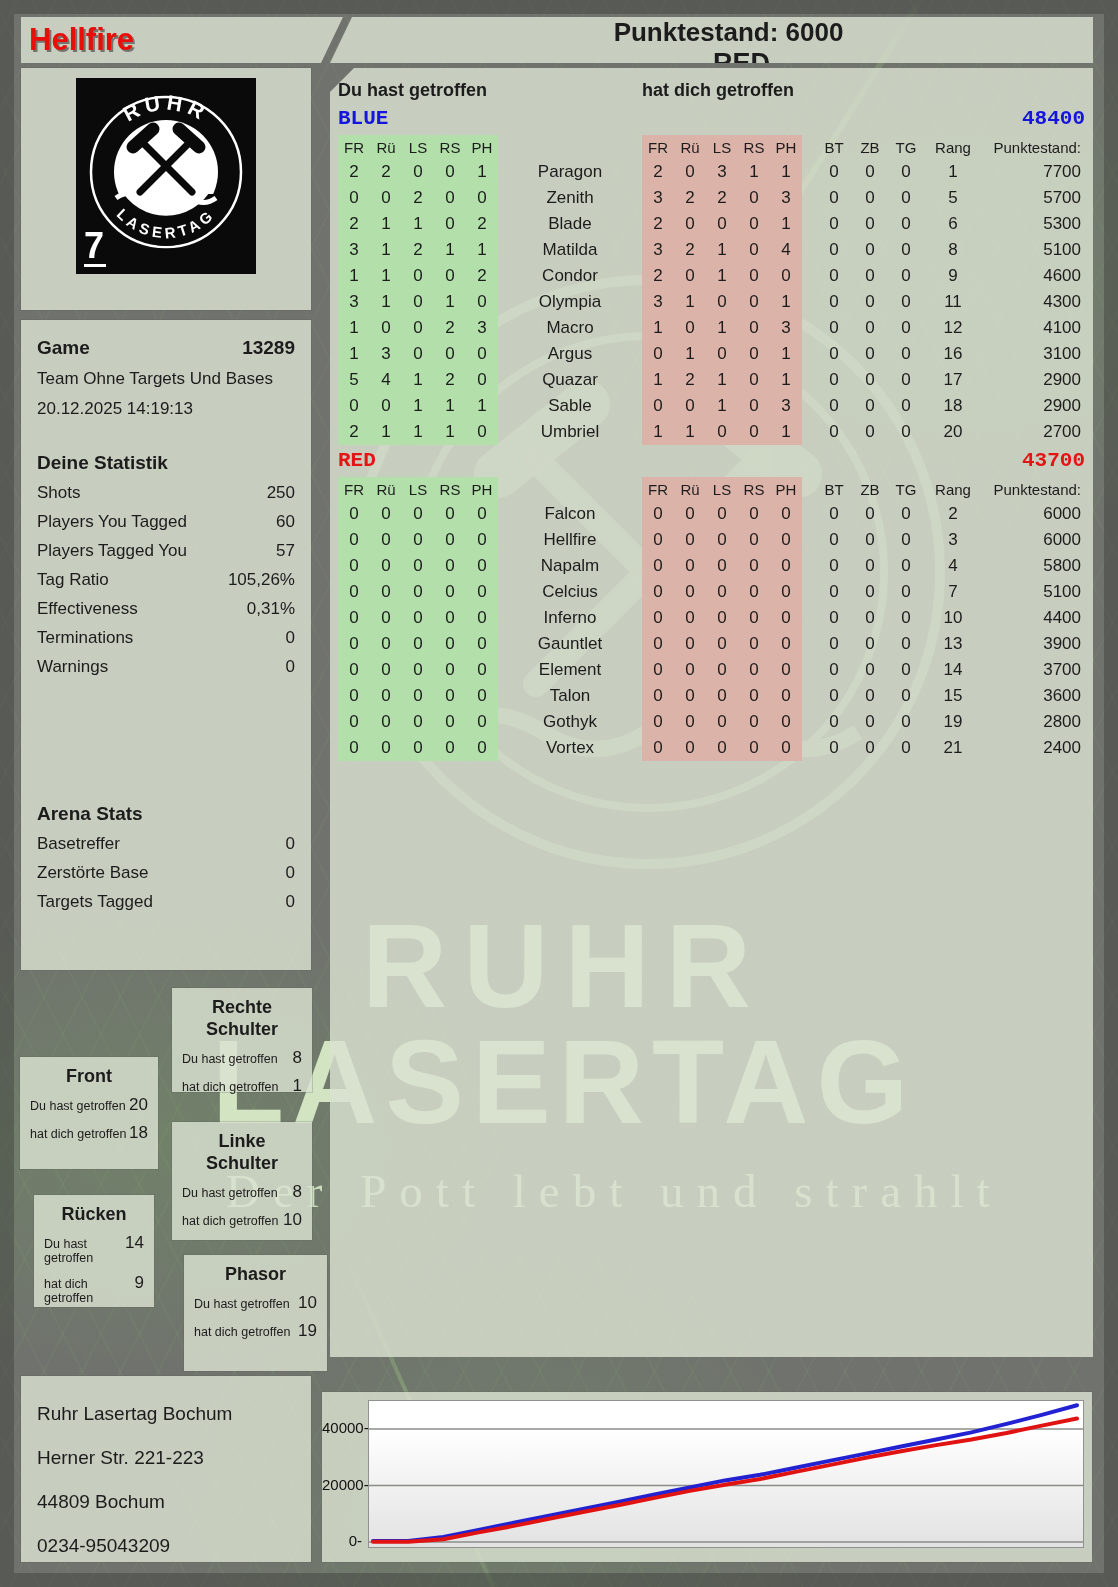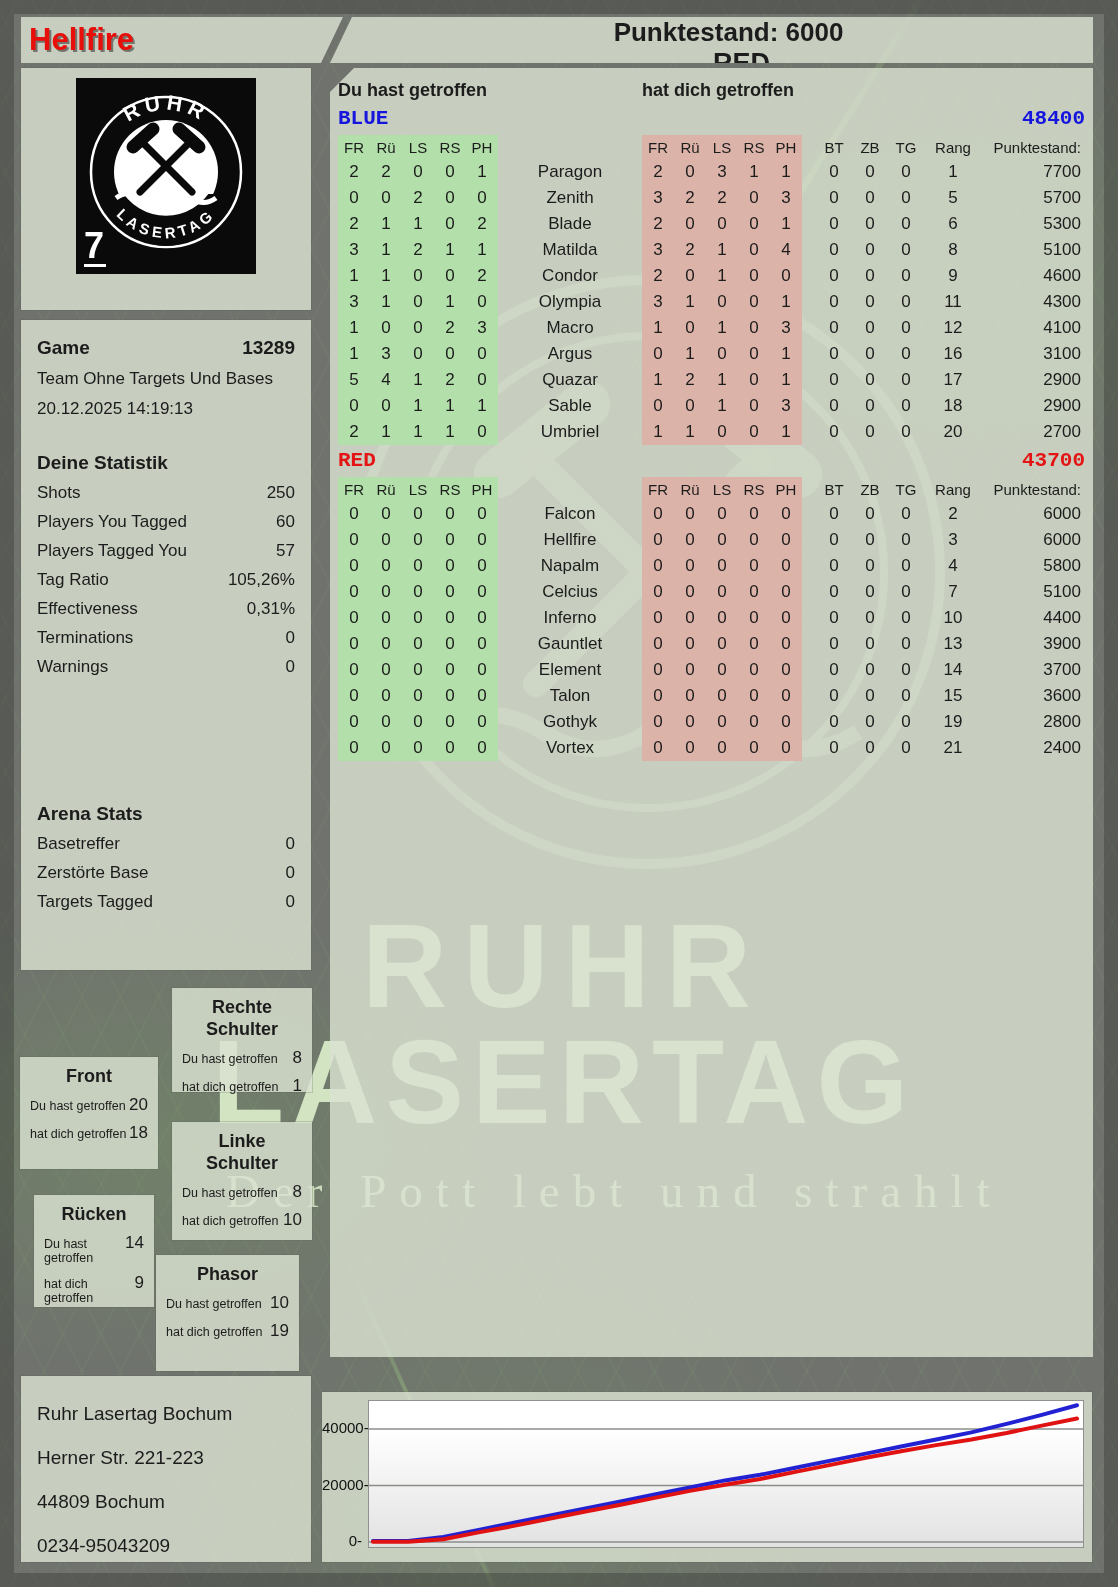--- a/index.html
+++ b/index.html
@@ -236,21 +236,21 @@
         <div class="zt">Linke Schulter</div>
         <div class="zr">
           <span class="zl">Du hast getroffen</span>
           <span class="zv">8</span>
         </div>
         <div class="zr">
           <span class="zl">hat dich getroffen</span>
           <span class="zv">10</span>
         </div>
       </div>
-      <div class="panel zone" style="left: 156px; top: 1255px; width: 143px; height: 116px;">
+      <div class="panel zone" style="left: 184px; top: 1255px; width: 143px; height: 116px;">
         <div class="zt">Phasor</div>
         <div class="zr">
           <span class="zl">Du hast getroffen</span>
           <span class="zv">10</span>
         </div>
         <div class="zr">
           <span class="zl">hat dich getroffen</span>
           <span class="zv">19</span>
         </div>
       </div>

